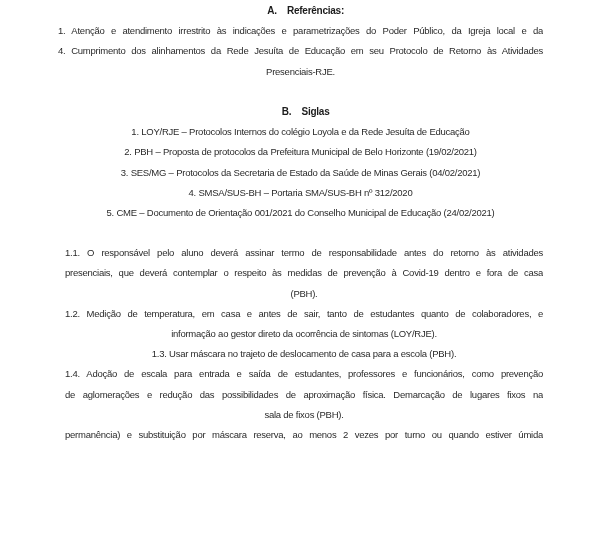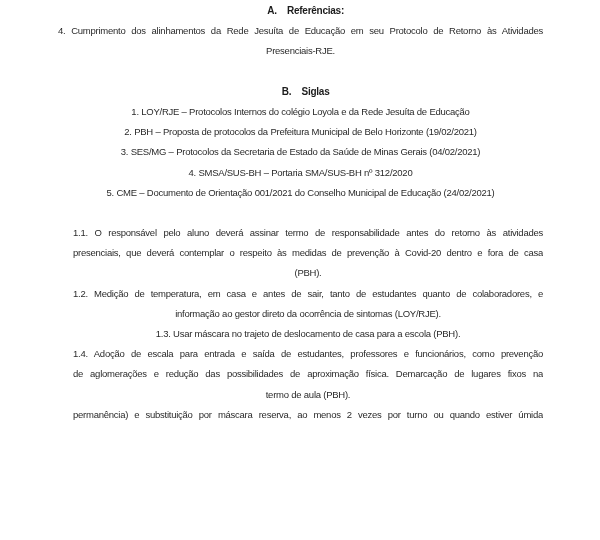--- a/index.html
+++ b/index.html
@@ -28,65 +28,66 @@
     color: #2a2a2a;
     text-align: center;
     overflow: hidden;
     word-spacing: 0.1px;
   }
   .row.j {
     text-align: justify;
     text-align-last: justify;
   }
   .row.sub {
-    margin-left: 15px;
+    margin-left: 7px;
   }
   .row.heading {
     font-weight: bold;
     font-size: 10px;
     color: #1c1c1c;
   }
   .hlabel {
     display: inline-block;
     width: 30px;
   }
   .row.blank {
     height: 20.2px;
   }
 </style>
 </head>
 <body>
 
 <div class="page">
 
   <div class="row heading"><span class="hlabel">A.</span><span>Referências:</span></div>
+  <div class="row j">1. Atenção e atendimento irrestrito às indicações e parametrizações do Poder Público, da Igreja local e da</div>
   <div class="row j">4. Cumprimento dos alinhamentos da Rede Jesuíta de Educação em seu Protocolo de Retorno às Atividades</div>
   <div class="row">Presenciais-RJE.</div>
 
   <div class="row blank"></div>
 
   <div class="row heading"><span class="hlabel">B.</span><span>Siglas</span></div>
   <div class="row">1. LOY/RJE – Protocolos Internos do colégio Loyola e da Rede Jesuíta de Educação</div>
   <div class="row">2. PBH – Proposta de protocolos da Prefeitura Municipal de Belo Horizonte (19/02/2021)</div>
   <div class="row">3. SES/MG – Protocolos da Secretaria de Estado da Saúde de Minas Gerais (04/02/2021)</div>
   <div class="row">4. SMSA/SUS-BH – Portaria SMA/SUS-BH nº 312/2020</div>
   <div class="row">5. CME – Documento de Orientação 001/2021 do Conselho Municipal de Educação (24/02/2021)</div>
 
   <div class="row blank"></div>
 
 
   <div class="row j sub">1.1. O responsável pelo aluno deverá assinar termo de responsabilidade antes do retorno às atividades</div>
-  <div class="row j sub">presenciais, que deverá contemplar o respeito às medidas de prevenção à Covid-20 dentro e fora de casa</div>
+  <div class="row j sub">presenciais, que deverá contemplar o respeito às medidas de prevenção à Covid-19 dentro e fora de casa</div>
   <div class="row sub">(PBH).</div>
 
   <div class="row j sub">1.2. Medição de temperatura, em casa e antes de sair, tanto de estudantes quanto de colaboradores, e</div>
   <div class="row sub">informação ao gestor direto da ocorrência de sintomas (LOY/RJE).</div>
 
   <div class="row sub">1.3. Usar máscara no trajeto de deslocamento de casa para a escola (PBH).</div>
 
   <div class="row j sub">1.4. Adoção de escala para entrada e saída de estudantes, professores e funcionários, como prevenção</div>
   <div class="row j sub">de aglomerações e redução das possibilidades de aproximação física. Demarcação de lugares fixos na</div>
-  <div class="row sub">termo de aula (PBH).</div>
+  <div class="row sub">sala de fixos (PBH).</div>
 
 
   <div class="row j sub">permanência) e substituição por máscara reserva, ao menos 2 vezes por turno ou quando estiver úmida</div>
 
 </div>
 
 </body></html>

